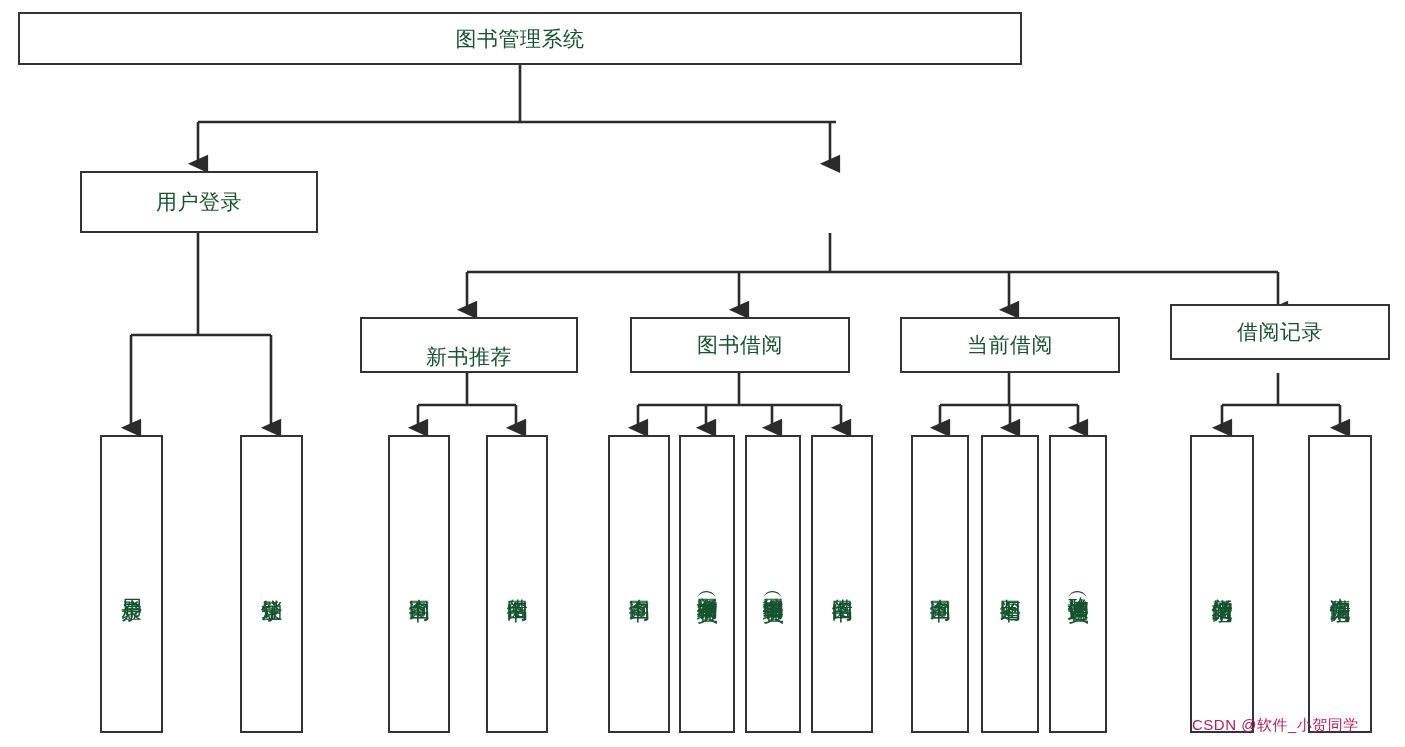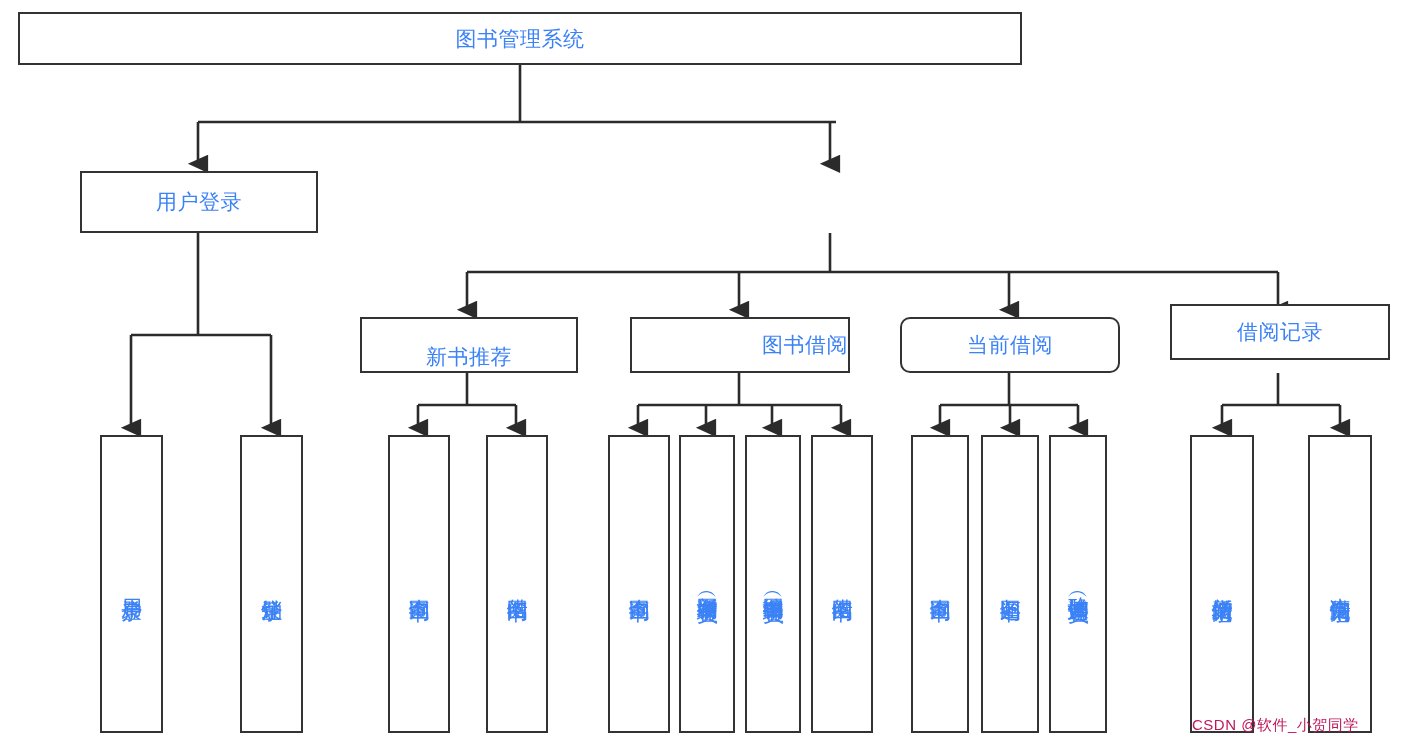--- a/index.html
+++ b/index.html
@@ -26,21 +26,21 @@
     pointer-events: none;
   }
   .node {
     position: absolute;
     box-sizing: border-box;
     border: 2px solid #333333;
     background: #ffffff;
     display: flex;
     align-items: center;
     justify-content: center;
-    color: #3b82f6;
+    color: #14532d;
   }
   .node-h {
     font-size: 21px;
     letter-spacing: 0.5px;
     white-space: nowrap;
   }
   .node-v {
     writing-mode: vertical-rl;
     text-orientation: upright;
     font-size: 21px;
@@ -120,24 +120,24 @@
     <span>图书管理系统</span>
   </div>
 
   <div class="node node-h" style="left:80px; top:171px; width:238px; height:62px;">
     <span>用户登录</span>
   </div>
 
   <div class="node node-h" style="left:360px; top:317px; width:218px; height:56px;align-items:flex-end;">
     <span>新书推荐</span>
   </div>
-  <div class="node node-h" style="left:630px; top:317px; width:220px; height:56px;justify-content:flex-end;">
+  <div class="node node-h" style="left:630px; top:317px; width:220px; height:56px;">
     <span>图书借阅</span>
   </div>
-  <div class="node node-h" style="left:900px; top:317px; width:220px; height:56px;border-radius:10px;">
+  <div class="node node-h" style="left:900px; top:317px; width:220px; height:56px;">
     <span>当前借阅</span>
   </div>
   <div class="node node-h" style="left:1170px; top:304px; width:220px; height:56px;">
     <span>借阅记录</span>
   </div>
 
   <div class="node node-v" style="left:100px; top:435px; width:63px; height:298px;">
     <span class="vtext">用户登录</span>
   </div>
   <div class="node node-v" style="left:240px; top:435px; width:63px; height:298px;">

